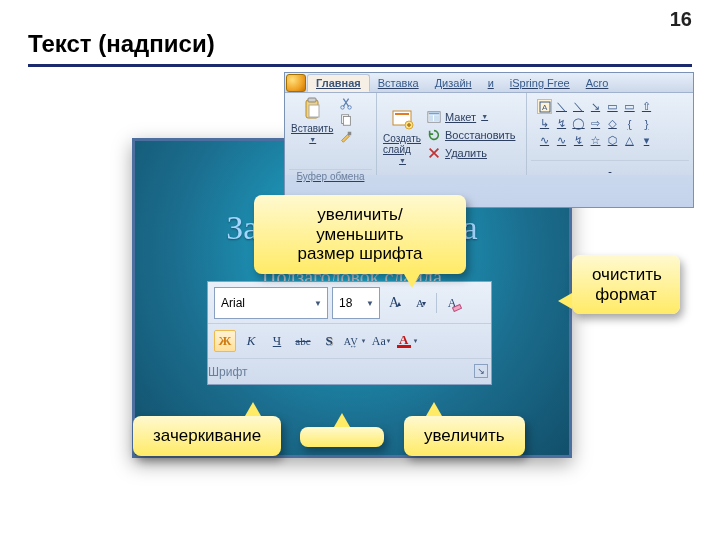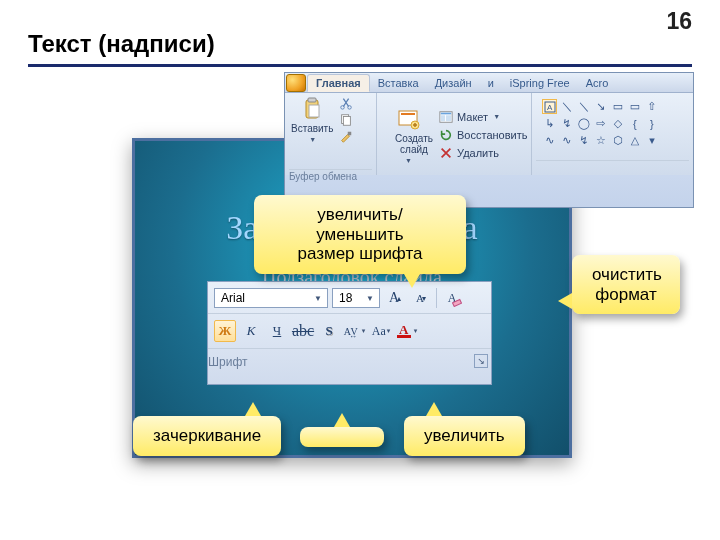--- a/index.html
+++ b/index.html
@@ -9,21 +9,21 @@
     height: 540px;
     font-family: Arial, sans-serif;
     background: #fff;
     position: relative;
     overflow: hidden;
   }
   .page-number {
     position: absolute;
     top: 8px;
     right: 28px;
-    font-size: 23px;
+    font-size: 20px;
     font-weight: bold;
     color: #222;
   }
   .title {
     position: absolute;
     top: 30px;
     left: 28px;
     font-size: 24px;
     font-weight: bold;
     color: #000;
@@ -71,20 +71,21 @@
   .ribbon {
     position: absolute;
     top: 72px;
     left: 284px;
     width: 410px;
     height: 136px;
     background: linear-gradient(#dfe9f8, #c4d3eb);
     border: 1px solid #7a92b3;
     font-size: 11px;
     color: #2d4062;
+    text-decoration: underline;
   }
   .ribbon-tabs {
     display: flex;
     align-items: center;
     background: linear-gradient(#e7eff9,#cbd7ea);
     border-bottom: 1px solid #9fb1cd;
     height: 20px;
   }
   .office-btn {
     width: 20px;
@@ -114,21 +115,21 @@
     background: linear-gradient(#e9f0f9,#cfdbec);
   }
   .ribbon-group {
     display: flex;
     flex-direction: column;
     justify-content: space-between;
     border-right: 1px solid #b7c5d9;
     padding: 2px 4px 0 4px;
   }
   .ribbon-group-label {
-    text-align: left;
+    text-align: center;
     color: #6a7e9b;
     font-size: 10px;
     padding: 1px 0 2px 0;
     border-top: 1px solid #c3cfde;
   }
   .g-row { display:flex; align-items:center; gap:4px; flex-wrap:wrap; }
   .big-btn {
     display: flex;
     flex-direction: column;
     align-items: center;
@@ -167,21 +168,21 @@
   .ft-row2 {
     border-top: 1px solid #c3cfde;
     padding-top: 6px;
     padding-bottom: 6px;
   }
   .combo {
     display:flex;
     align-items:center;
     background:#fff;
     border:1px solid #8aa0c0;
-    height: 20px;
+    height: 32px;
     padding: 0 2px 0 6px;
     font-size: 12px;
   }
   .combo .arrow { width:14px; text-align:center; font-size:8px; color:#41577a; }
   .font-name { min-width: 90px; }
   .font-size { min-width: 24px; text-align:left; }
   .tbtn {
     width: 22px; height: 22px;
     border: 1px solid transparent;
     display:inline-flex; align-items:center; justify-content:center;
@@ -311,21 +312,21 @@
       <div class="g-row" style="flex:1;">
         <div class="big-btn">
           <span class="ic big">
             <svg viewBox="0 0 24 24" width="24" height="24">
                 <rect x="3" y="4" width="18" height="14" fill="#fff" stroke="#c98a2c"></rect>
                 <rect x="5" y="6" width="14" height="2" fill="#e37b22"></rect>
                 <circle cx="19" cy="18" r="4" fill="#fbe08a" stroke="#d8a733"></circle>
                 <path d="M19 16v4M17 18h4" stroke="#b37a1b" stroke-width="1.5"></path>
               </svg>
           </span>
-          <span style="font-size:10px;white-space:pre;text-align:center;margin-left:12px;">Создать
+          <span style="font-size:10px;white-space:pre;">Создать
 слайд</span>
           <span class="tri">▼</span>
         </div>
         <div style="display:flex;flex-direction:column;gap:3px;">
           <div class="small-line">
             <span class="ic">
                 <svg viewBox="0 0 16 16" width="14" height="14">
                   <rect x="1" y="2" width="14" height="12" fill="#fff" stroke="#888"></rect>
                   <rect x="2" y="3" width="12" height="2" fill="#6aa4de"></rect>
                   <rect x="2" y="6" width="5" height="7" fill="#cde0f2"></rect>
@@ -407,21 +408,21 @@
       <span style="position:relative;font-size:12px;">A<span style="position:absolute;font-size:8px;left:8px;top:6px;color:#c43333;">a</span></span>
       <svg width="10" height="10" style="position:absolute;margin-left:10px;margin-top:8px;">
           <rect x="1" y="4" width="8" height="4" fill="#f3a6c0" stroke="#c05083" transform="rotate(-25 5 6)"></rect>
         </svg>
     </div>
   </div>
   <div class="ft-row2">
     <div class="tbtn boxsel" style="color:#d07c15;font-weight:bold;">Ж</div>
     <div class="tbtn" style="font-style:italic;">К</div>
     <div class="tbtn" style="text-decoration:underline;">Ч</div>
-    <div class="tbtn" style="text-decoration:line-through;font-size:16px;">abc</div>
+    <div class="tbtn" style="text-decoration:line-through;font-size:11px;">abc</div>
     <div class="tbtn" style="font-weight:bold;text-shadow:1px 1px 0 #aaa;">S</div>
     <div class="tbtn" style="font-size:10px;letter-spacing:1px;position:relative;">
       <span>AV</span>
       <span style="position:absolute;bottom:1px;left:4px;font-size:8px;">↔</span>
       <span class="tri" style="margin-left:3px;">▾</span>
     </div>
     <div class="tbtn" style="font-size:12px;">
       <span>Aa</span>
         <span class="tri">▾</span>
     </div>

